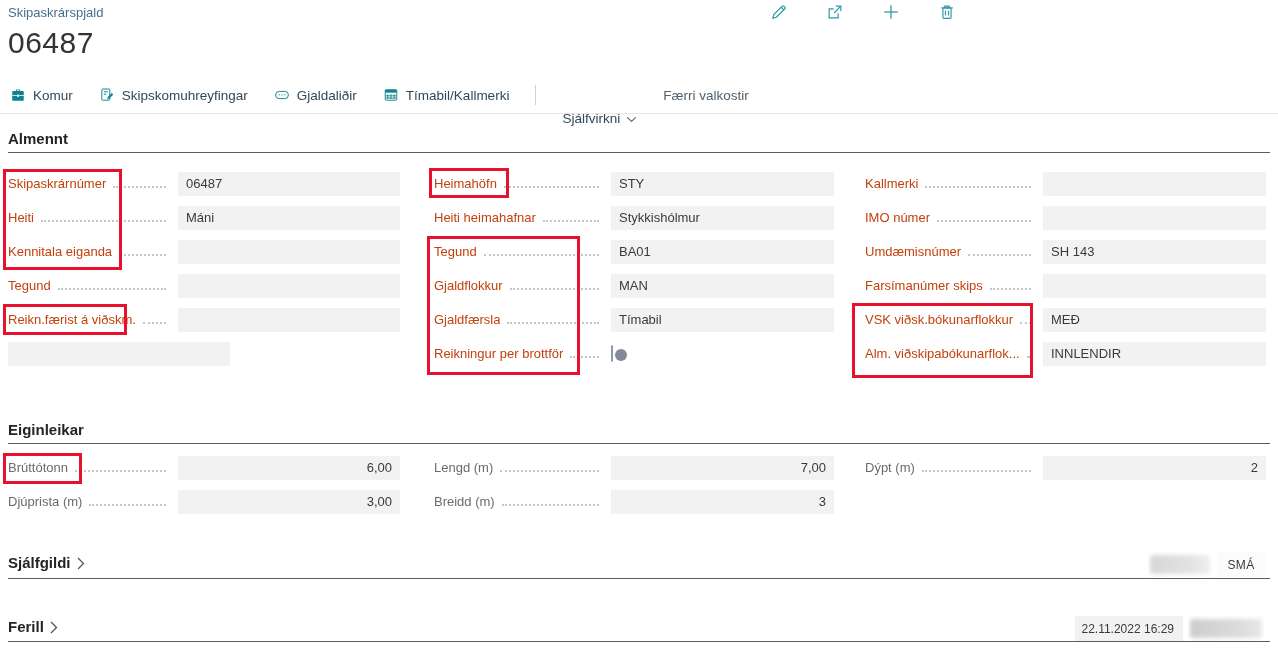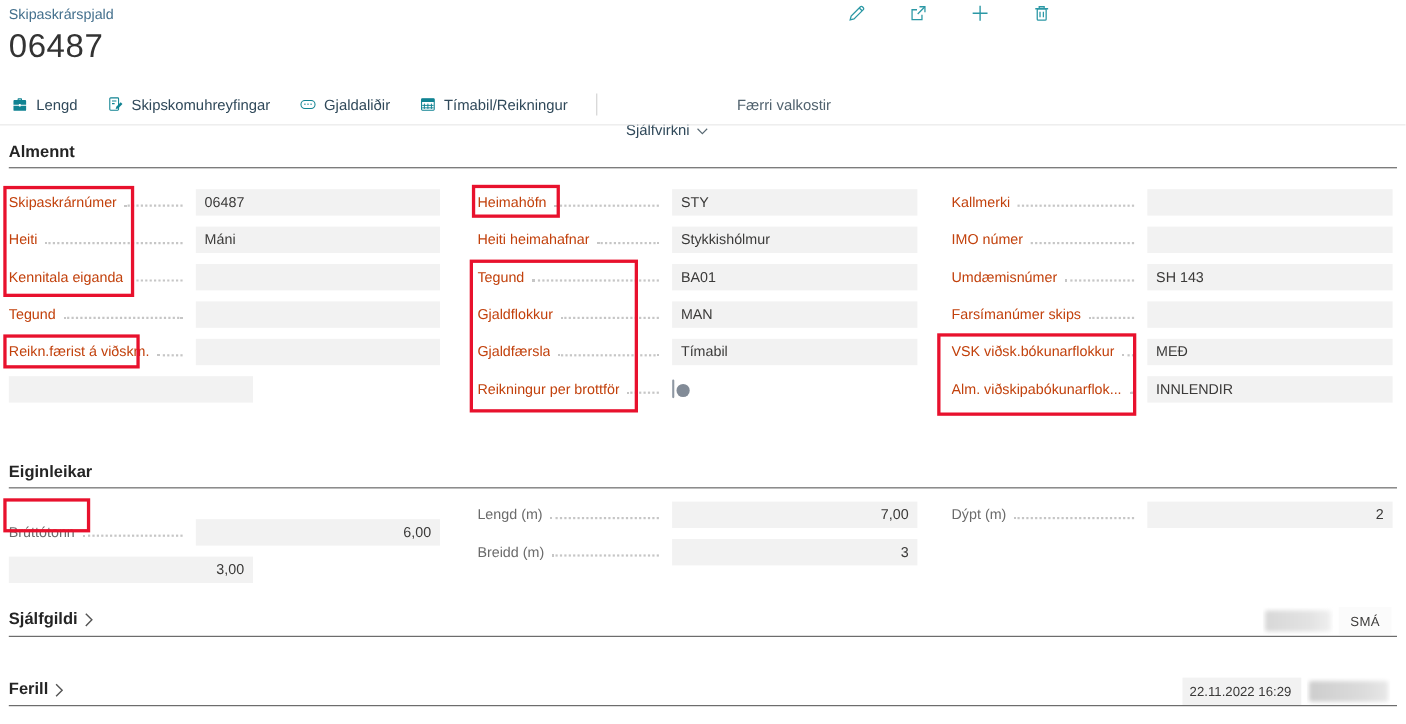--- a/index.html
+++ b/index.html
@@ -113,21 +113,21 @@
     </span>
   </div>
 
   <div class="toolbar">
     <span class="tb-item">
       <span>
         <svg viewBox="0 0 20 20">
             <path fill="#108392" d="M7.5 5V3.8c0-.5.4-.8.8-.8h3.4c.4 0 .8.3.8.8V5h3.7c.6 0 1 .4 1 1v4.2H11v-.9H9v.9H2.8V6c0-.6.4-1 1-1h3.7zm1.2 0h2.6V4.2H8.7V5zM2.8 11.3H9v1.1h2v-1.1h6.2v4.9c0 .6-.4 1-1 1H3.8c-.6 0-1-.4-1-1v-4.9z"></path>
           </svg>
       </span>
-      <span>Lengd</span>
+      <span>Komur</span>
     </span>
     <span class="tb-item">
       <span>
         <svg viewBox="0 0 20 20">
             <g fill="none" stroke="#108392" stroke-width="1.2">
               <rect x="3.5" y="2.5" width="10" height="14" rx="1"></rect>
               <path d="M6 6h5M6 9h3"></path>
             </g>
             <path fill="#108392" d="M10.2 15.2l.7-2.7 5-5 2 2-5 5-2.7.7z"></path>
           </svg>
@@ -150,21 +150,21 @@
         <svg viewBox="0 0 20 20">
             <g fill="none" stroke="#108392" stroke-width="1.2">
               <rect x="2.8" y="3.5" width="14.4" height="13" rx="1"></rect>
             </g>
             <path fill="#108392" d="M2.8 3.5h14.4v3.6H2.8z"></path>
             <g stroke="#108392" stroke-width="1.1">
               <path d="M6 9v6M10 9v6M14 9v6M3.5 11h13M3.5 13.8h13"></path>
             </g>
           </svg>
       </span>
-      <span>Tímabil/Reikningur</span>
+      <span>Tímabil/Kallmerki</span>
     </span>
     <span class="tb-sep"></span>
     <span class="tb-menu">
       <span>Sjálfvirkni</span>
       <span>
         <svg width="11" height="7" viewBox="0 0 12 8">
             <path d="M1 1.2l5 5 5-5" fill="none" stroke="#5a6a74" stroke-width="1.2"></path>
           </svg>
       </span>
     </span>
@@ -302,29 +302,33 @@
           <span class="flabel">Alm. viðskipabókunarflok...</span>
           <span class="leader"></span>
         </span>
       <span class="fval">INNLENDIR</span>
     </div>
   </div>
 
   <div class="sec-head" style="top:421px;">Eiginleikar</div>
   <div class="sec-rule" style="top:443px;"></div>
 
-  <div class="fcol c1 grey-label" style="left:8px; top:472px; width:392px;">
+  <div class="fcol c1 grey-label" style="left:8px; top:456px; width:392px;">
     <div class="frow">
       <span class="lblzone">
           <span class="flabel">Brúttótonn</span>
           <span class="leader"></span>
         </span>
       <span class="fval num">6,00</span>
     </div>
     <div class="frow">
+      <span class="lblzone">
+          <span class="flabel">Djúprista (m)</span>
+          <span class="leader"></span>
+        </span>
       <span class="fval num">3,00</span>
     </div>
   </div>
   <div class="fcol c2 grey-label" style="left:434px; top:456px; width:400px;">
     <div class="frow">
       <span class="lblzone">
           <span class="flabel">Lengd (m)</span>
           <span class="leader"></span>
         </span>
       <span class="fval num">7,00</span>

